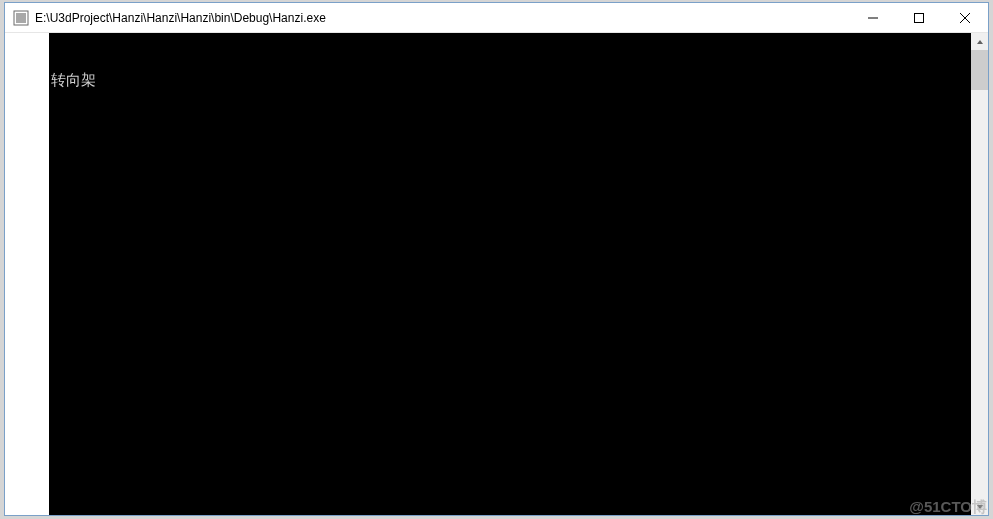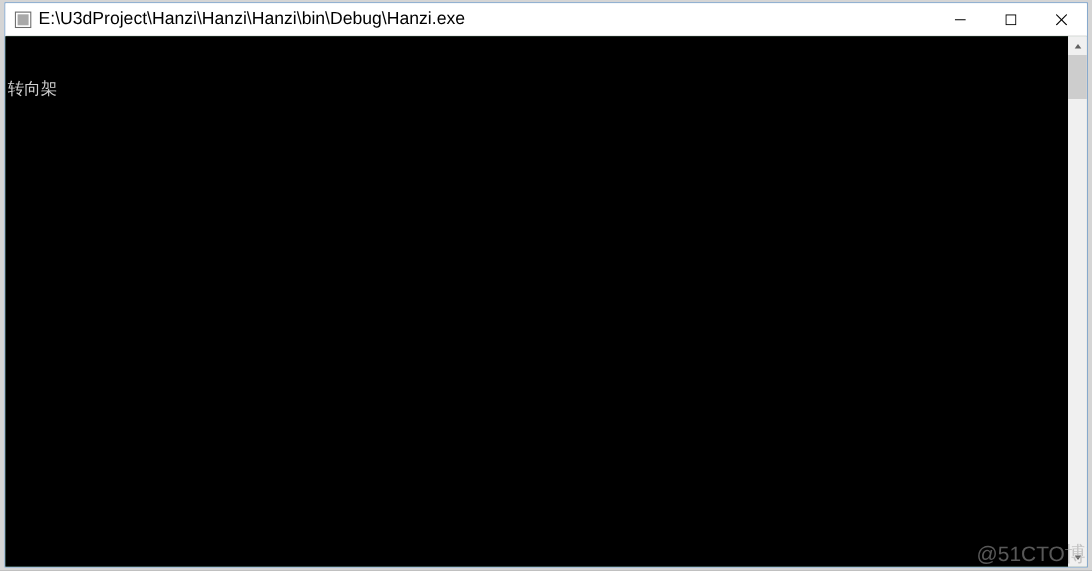--- a/index.html
+++ b/index.html
@@ -21,21 +21,21 @@
       border: 1px solid #7aa0c8;
       display: flex;
       flex-direction: column;
     }
     .titlebar {
       height: 30px;
       background: #ffffff;
       display: flex;
       align-items: center;
       padding-left: 8px;
-      font-size: 16px;
+      font-size: 12px;
       color: #000;
       border-bottom: 1px solid #e6e6e6;
     }
     .titlebar .app-icon {
       width: 16px;
       height: 16px;
       margin-right: 6px;
       display: inline-flex;
       align-items: center;
       justify-content: center;
@@ -54,23 +54,24 @@
       height: 100%;
       display: flex;
       align-items: center;
       justify-content: center;
       cursor: pointer;
     }
     .window-controls .ctrl svg { display:block; }
     .client-area {
       flex: 1;
       display: flex;
-      background: #14532d;
+      background: #84cc16;
       padding: 0;
       position: relative;
+      margin-left: 44px;
     }
     .console {
       flex: 1;
       background: #000;
       color: #cfcfcf;
       font-family: "NSimSun","SimSun","Consolas",monospace;
       font-size: 15px;
       line-height: 18px;
       padding: 2px 0 0 0;
       white-space: pre;
@@ -100,23 +101,24 @@
       position:absolute;
       top:0; left:0; right:0;
       height:40px;
       background:#cdcdcd;
     }
     .watermark {
       position: absolute;
       right: 6px;
       bottom: 2px;
       color: rgba(160,160,160,0.55);
-      font-size: 19px;
+      font-size: 15px;
       font-family: "Microsoft YaHei", sans-serif;
       pointer-events: none;
+      font-weight: bold;
     }
   </style>
 </head>
 <body>
 
 <div class="window">
   <div class="titlebar">
     <span class="app-icon">
       <svg width="16" height="16" viewBox="0 0 16 16">
         <rect x="1" y="1" width="14" height="14" fill="none" stroke="#6b6b6b" stroke-width="1"></rect>

